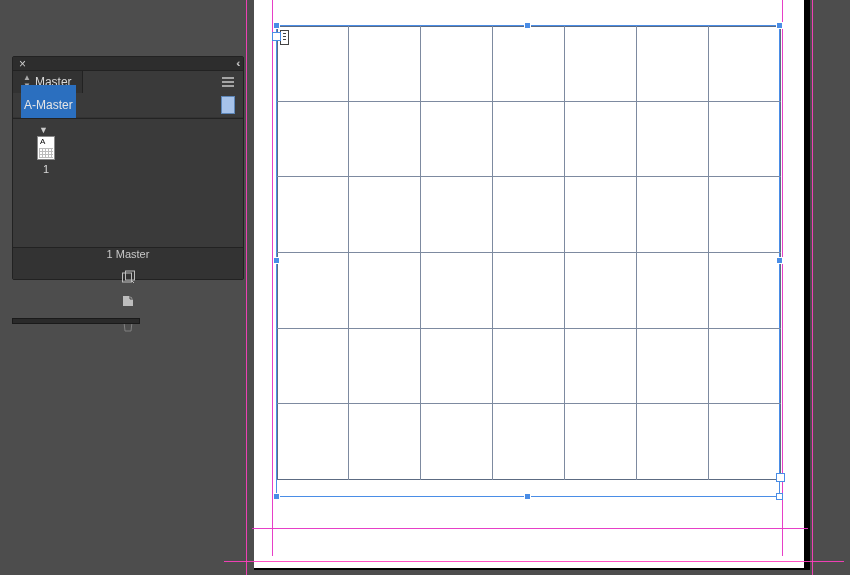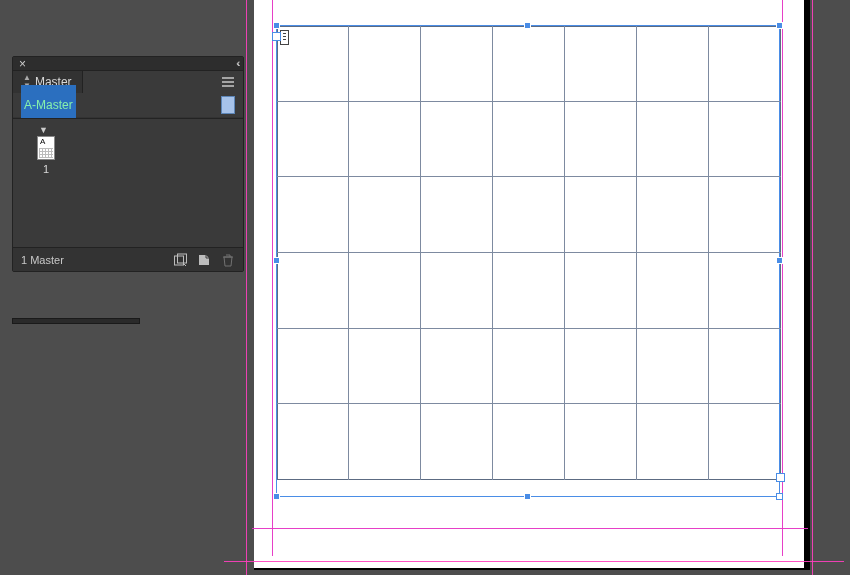--- a/index.html
+++ b/index.html
@@ -88,21 +88,21 @@
     border-bottom: 1px solid #333;
   }
   .master-item.selected {
     background: transparent;
   }
   .master-label {
     flex: 1;
   }
   .master-item.selected .master-label span {
     background: #2b6fbf;
-    color: #86efac;
+    color: #e5e5e5;
     padding: 13px 3px;
     margin-top: 24px;
   }
   .master-thumb {
     width: 14px;
     height: 18px;
     background: #fff;
     border: 1px solid #888;
   }
   .master-thumb.selected {
@@ -155,25 +155,26 @@
     background-size: 3px 3px;
   }
   .page-num {
     font-size: 11px;
     color: #d8d8d8;
     margin-top: 3px;
   }
   .panel-footer {
     display: flex;
     align-items: center;
-    height: 24px;
+    height: 32px;
     padding: 0 8px;
     border-top: 1px solid #222;
     background: #333;
     gap: 10px;
+    flex-direction: column;
   }
   .panel-footer .status {
     flex: 1;
     color: #c8c8c8;
     font-size: 11px;
   }
   .panel-footer .footer-icon {
     color: #bdbdbd;
     cursor: pointer;
     display: flex;

